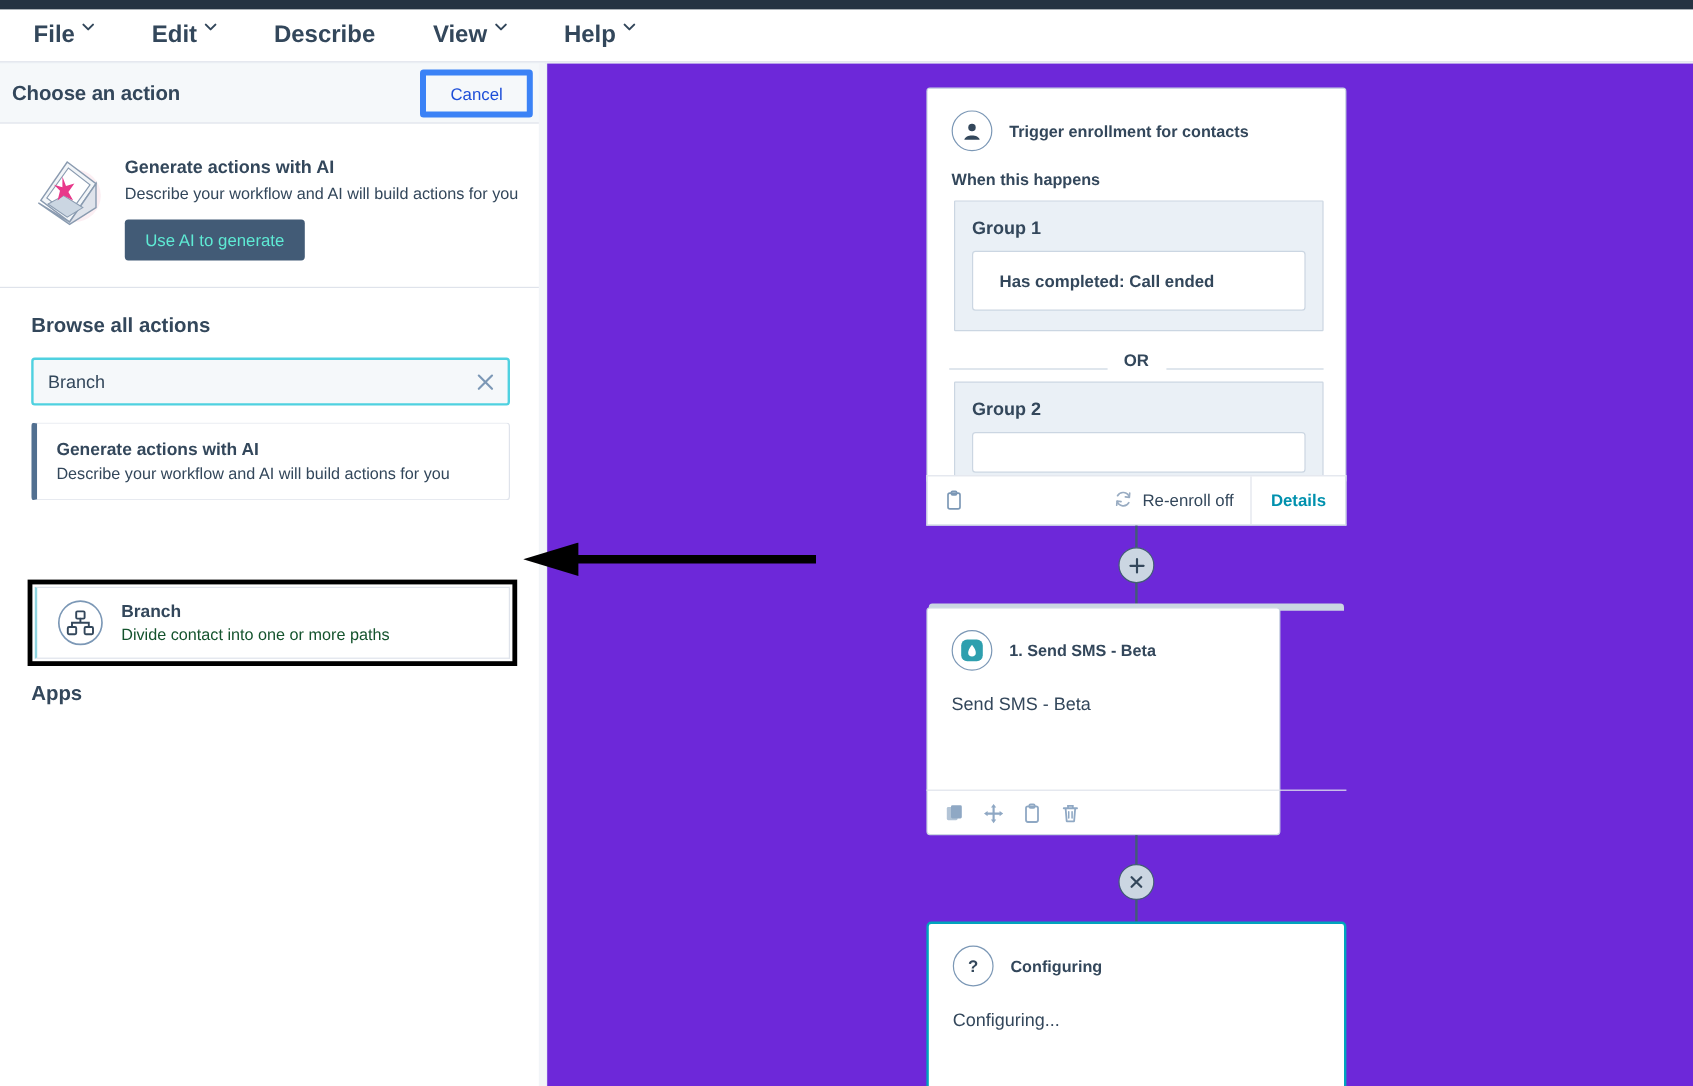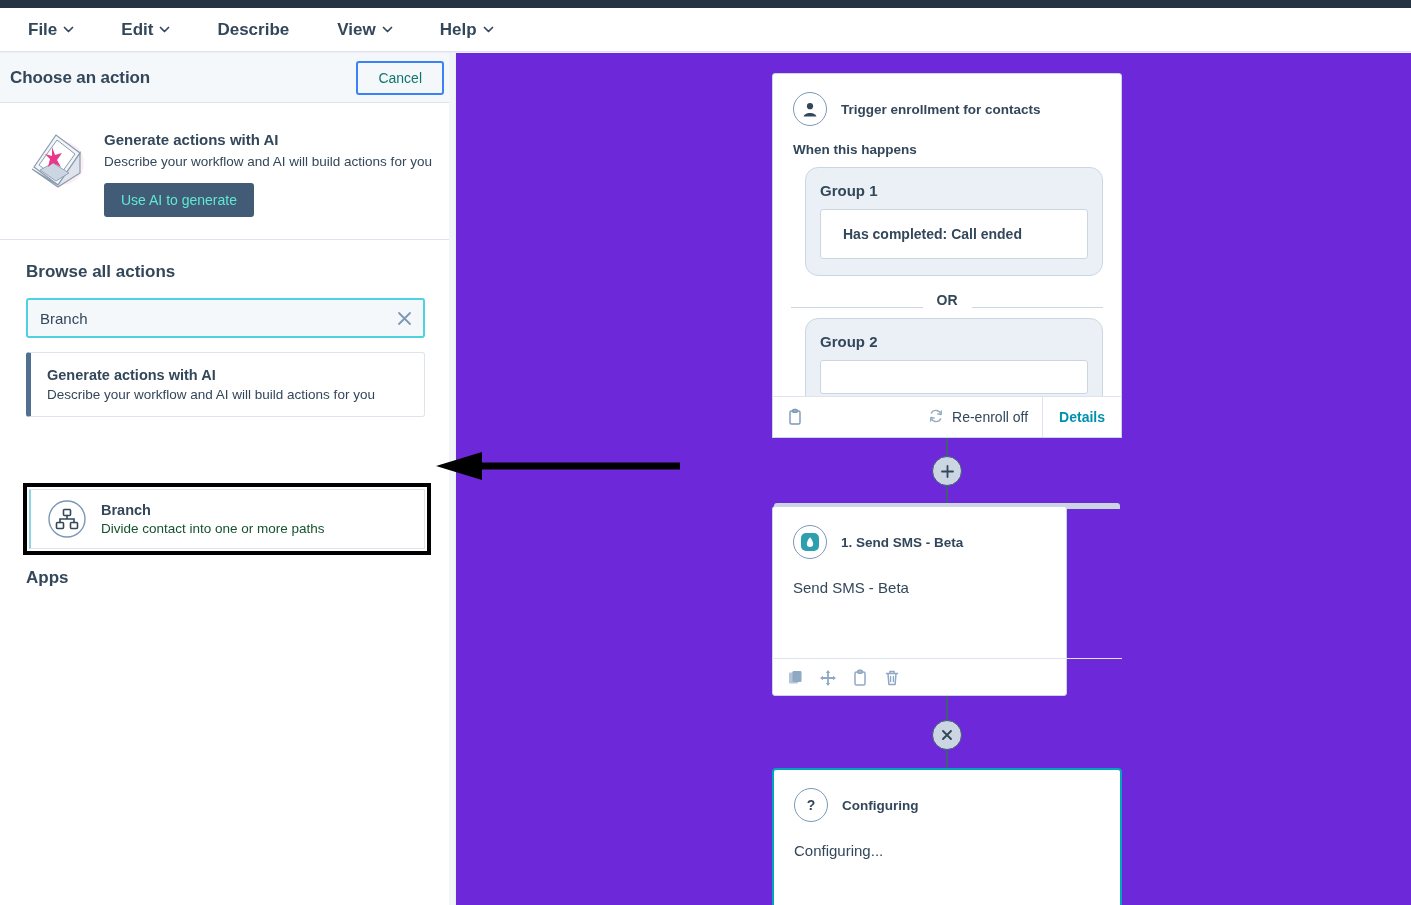--- a/index.html
+++ b/index.html
@@ -19,22 +19,22 @@
 
   
   .menubar {
     position: absolute; left: 0; top: 8px; width: 1411px; height: 44px;
     background: #ffffff;
     border-bottom: 1px solid #dfe3eb;
     display: flex; align-items: center;
     padding-left: 28px;
   }
   .menu-item {
-    display: flex; align-items: center; gap: 6px;
-    font-size: 17px; font-weight: bold; color: #33475b;
+    display: flex; gap: 6px;
+    font-size: 20px; font-weight: bold; color: #33475b;
     margin-right: 48px; cursor: default;
   }
   .menu-item .caret {
     width: 10px; height: 10px; display: inline-block; position: relative; top: -1px;
   }
   .menu-item .caret svg { display: block; }
 
   
   .panel {
     position: absolute; left: 0; top: 53px; width: 455px; height: 852px;
@@ -47,22 +47,22 @@
     background: #f2f5f8;
   }
   .panel-header {
     height: 50px; background: #f5f8fa;
     border-bottom: 1px solid #dfe3eb;
     display: flex; align-items: center; justify-content: space-between;
     padding: 0 10px 0 10px;
   }
   .panel-title { font-size: 17px; font-weight: bold; color: #33475b; letter-spacing: -0.1px; }
   .cancel-btn {
-    background: #f5f8fa; border: 2px solid #3b82f6; border-radius: 3px;
-    color: #0f766e; font-size: 14px; font-family: "Liberation Sans", sans-serif;
+    background: #f5f8fa; border: 5px solid #3b82f6; border-radius: 3px;
+    color: #1d4ed8; font-size: 14px; font-family: "Liberation Sans", sans-serif;
     padding: 7px 20px; cursor: pointer; margin-left: 40px;
   }
 
   
   .ai-promo {
     display: flex; align-items: flex-start; gap: 14px;
     padding: 20px 18px 22px 20px;
     border-bottom: 1px solid #dfe3eb;
   }
   .ai-art { width: 70px; height: 72px; flex: 0 0 70px; }
@@ -147,22 +147,22 @@
   .round-icon {
     width: 34px; height: 34px; border-radius: 50%;
     border: 1.5px solid #7c98b6; background: #ffffff;
     display: flex; align-items: center; justify-content: center;
     flex: 0 0 34px;
   }
   .node-title { font-size: 13.5px; font-weight: bold; color: #33475b; }
   .when-label { font-size: 13.5px; font-weight: bold; color: #33475b; padding: 16px 20px 0 20px; }
 
   .group-box {
-    margin: 10px 18px 0 32px; background: #eaf0f6;
-    border: 1px solid #cbd6e2; border-radius: 13px;
+    margin: 10px 18px 0 22px; background: #eaf0f6;
+    border: 1px solid #cbd6e2; border-radius: 1px;
     padding: 14px 14px 16px 14px;
   }
   .group-name { font-size: 15px; font-weight: bold; color: #33475b; margin-bottom: 10px; }
   .filter-box {
     background: #ffffff; border: 1px solid #cbd6e2; border-radius: 3px;
     padding: 16px 16px 16px 22px;
     font-size: 14px; font-weight: bold; color: #33475b;
   }
   .or-row {
     display: flex; align-items: flex-end; gap: 14px;

